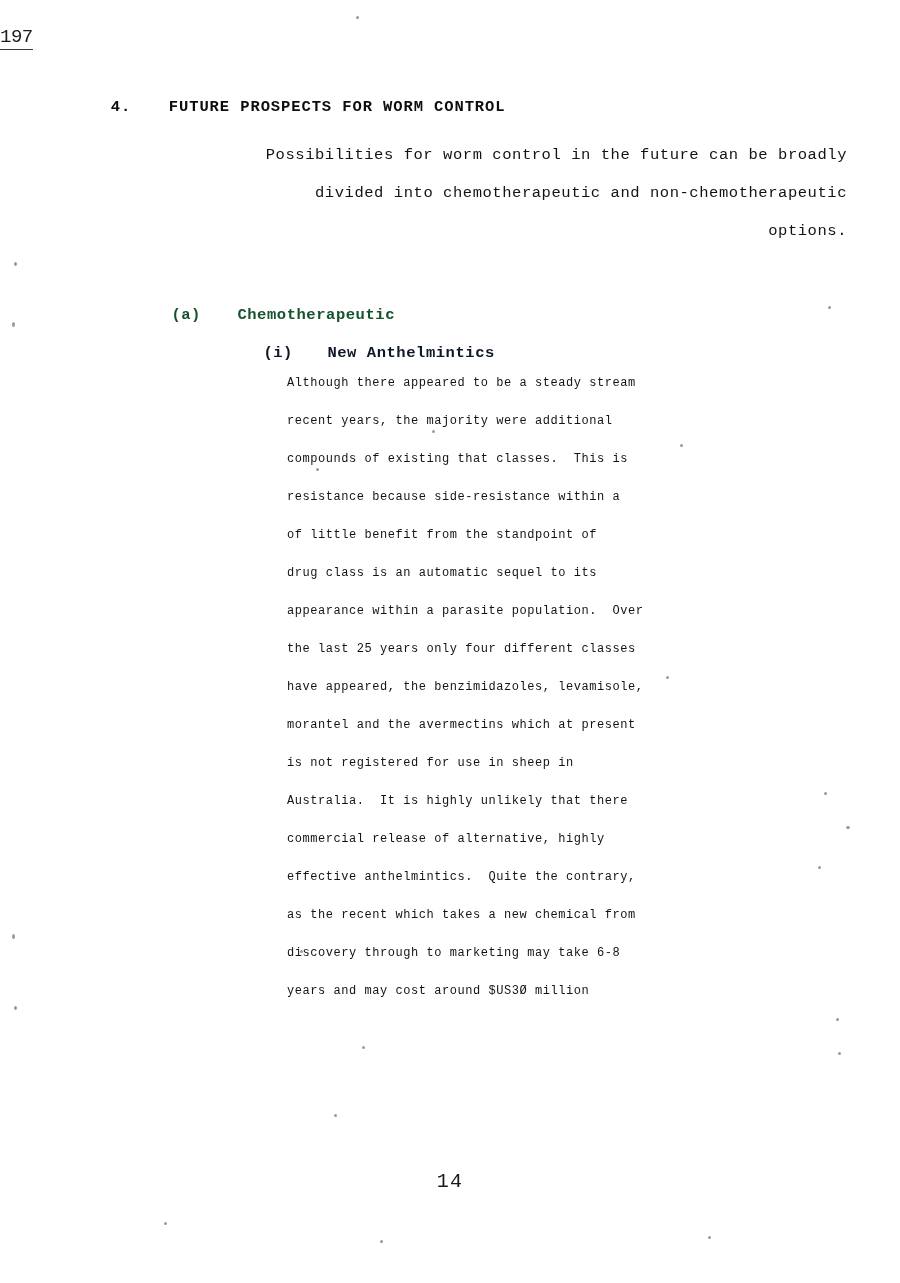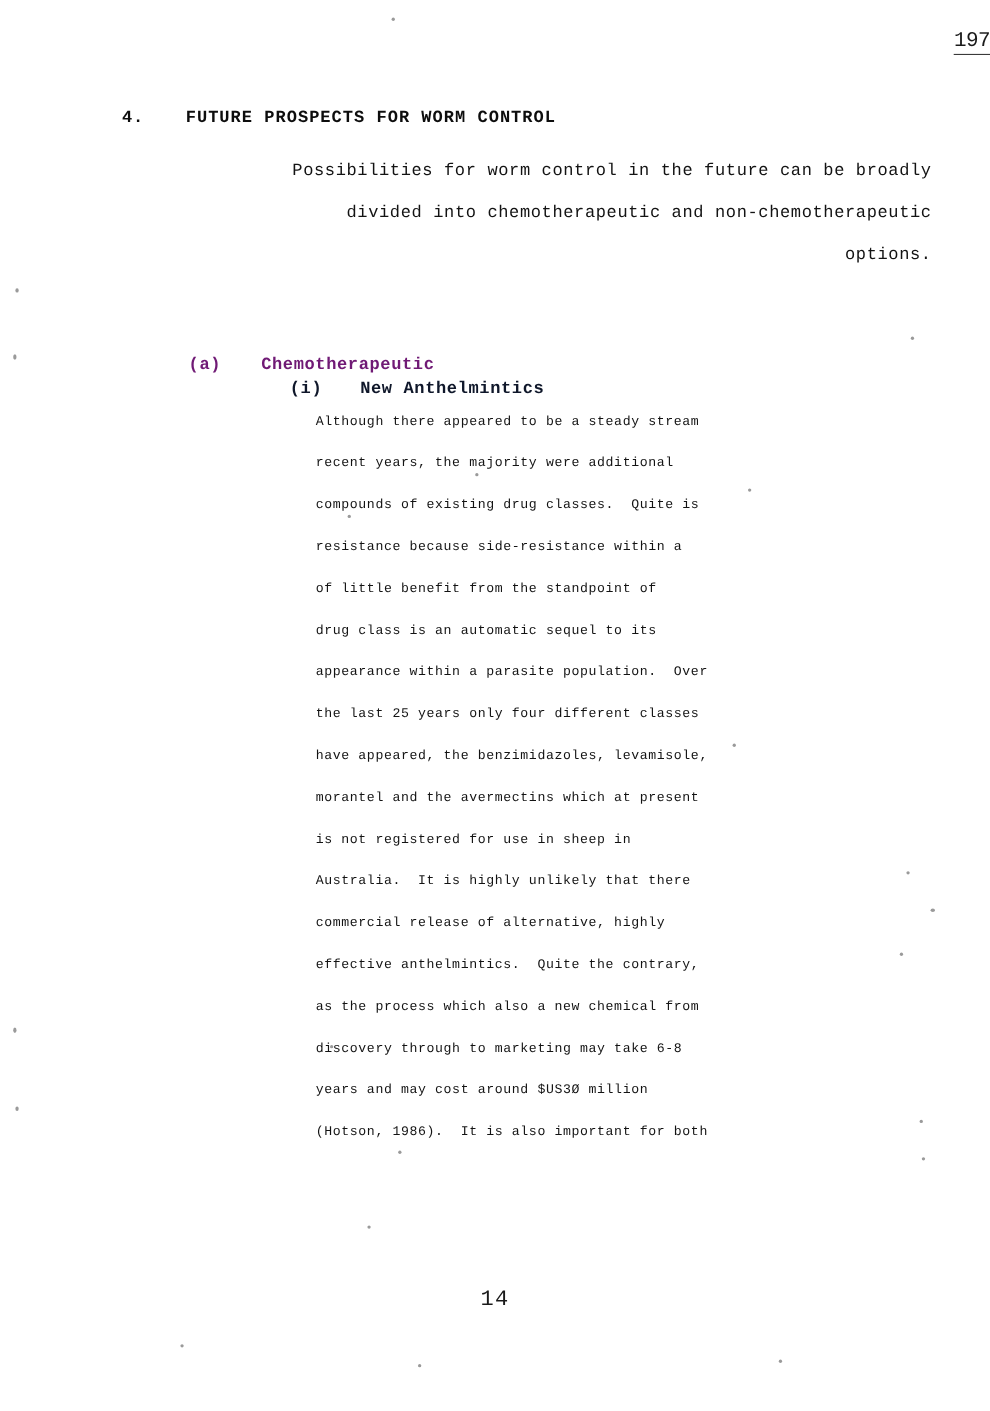--- a/index.html
+++ b/index.html
@@ -20,21 +20,21 @@
     background: #ffffff;
     overflow: hidden;
   }
 
   
   .page-number {
     position: absolute;
     top: 26px;
     left: 0;
     width: 900px;
-    text-align: right;
+    text-align: left;
     font-size: 19px;
     letter-spacing: -0.5px;
     color: #1a1a1a;
   }
   .page-number span {
     display: inline-block;
     border-bottom: 1px solid #3a3a3a;
     padding-bottom: 0px;
     line-height: 1.15;
   }
@@ -67,27 +67,27 @@
     line-height: 38px;
     letter-spacing: 0.55px;
     white-space: pre;
     color: #131313;
     text-align: right;
   }
 
   
   .sub-a {
     position: absolute;
-    top: 304px;
+    top: 288px;
     left: 132px;
     font-size: 15.5px;
     font-weight: bold;
     letter-spacing: 0.55px;
     white-space: pre;
-    color: #701a75;
+    color: #14532d;
   }
   .sub-a .marker {
     display: inline-block;
     width: 66px;
   }
 
   
   .sub-i {
     position: absolute;
     top: 326px;
@@ -162,36 +162,35 @@
     <span class="marker">(a)</span><span>Chemotherapeutic</span>
   </div>
 
   <div class="sub-i">
     <span class="marker">(i)</span><span>New Anthelmintics</span>
   </div>
 
   <div class="body-block">
     <div class="line">Although there appeared to be a steady stream</div>
     <div class="line">recent years, the majority were additional</div>
-    <div class="line">compounds of existing drug classes.  Quite is</div>
+    <div class="line">compounds of existing that classes.  This is</div>
     <div class="line">resistance because side-resistance within a</div>
     <div class="line">of little benefit from the standpoint of</div>
     <div class="line">drug class is an automatic sequel to its</div>
     <div class="line">appearance within a parasite population.  Over</div>
     <div class="line">the last 25 years only four different classes</div>
     <div class="line">have appeared, the benzimidazoles, levamisole,</div>
     <div class="line">morantel and the avermectins which at present</div>
     <div class="line">is not registered for use in sheep in</div>
     <div class="line">Australia.  It is highly unlikely that there</div>
     <div class="line">commercial release of alternative, highly</div>
     <div class="line">effective anthelmintics.  Quite the contrary,</div>
-    <div class="line">as the process which also a new chemical from</div>
+    <div class="line">as the recent which takes a new chemical from</div>
     <div class="line">discovery through to marketing may take 6-8</div>
     <div class="line">years and may cost around $US3Ø million</div>
-    <div class="line">(Hotson, 1986).  It is also important for both</div>
   </div>
 
   <div class="footer-number">14</div>
 
   <div class="speck" style="left:356px; top:16px; width:3px; height:3px;"></div>
   <div class="speck" style="left:14px; top:262px; width:3px; height:4px;"></div>
   <div class="speck" style="left:12px; top:322px; width:3px; height:5px;"></div>
   <div class="speck" style="left:828px; top:306px; width:3px; height:3px;"></div>
   <div class="speck" style="left:432px; top:430px; width:3px; height:3px;"></div>
   <div class="speck" style="left:680px; top:444px; width:3px; height:3px;"></div>

